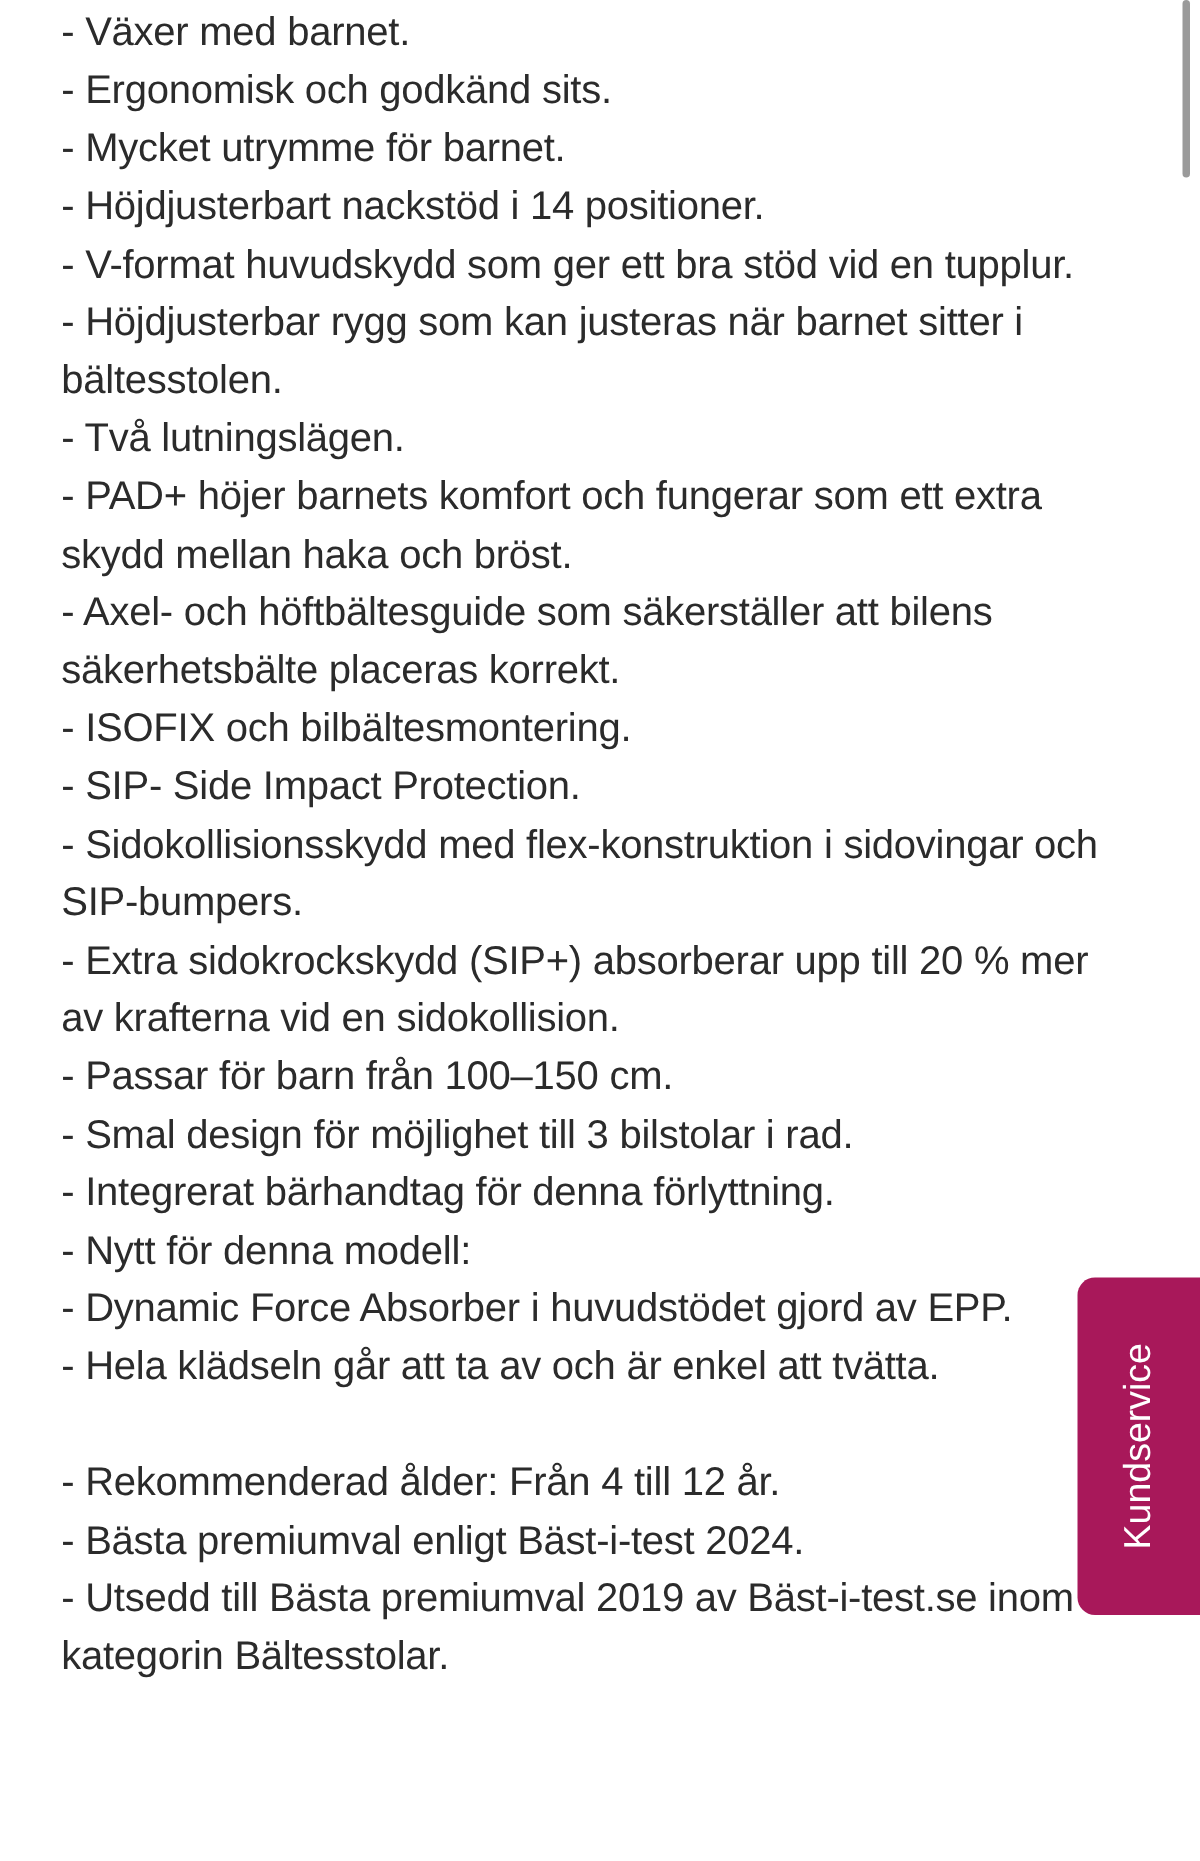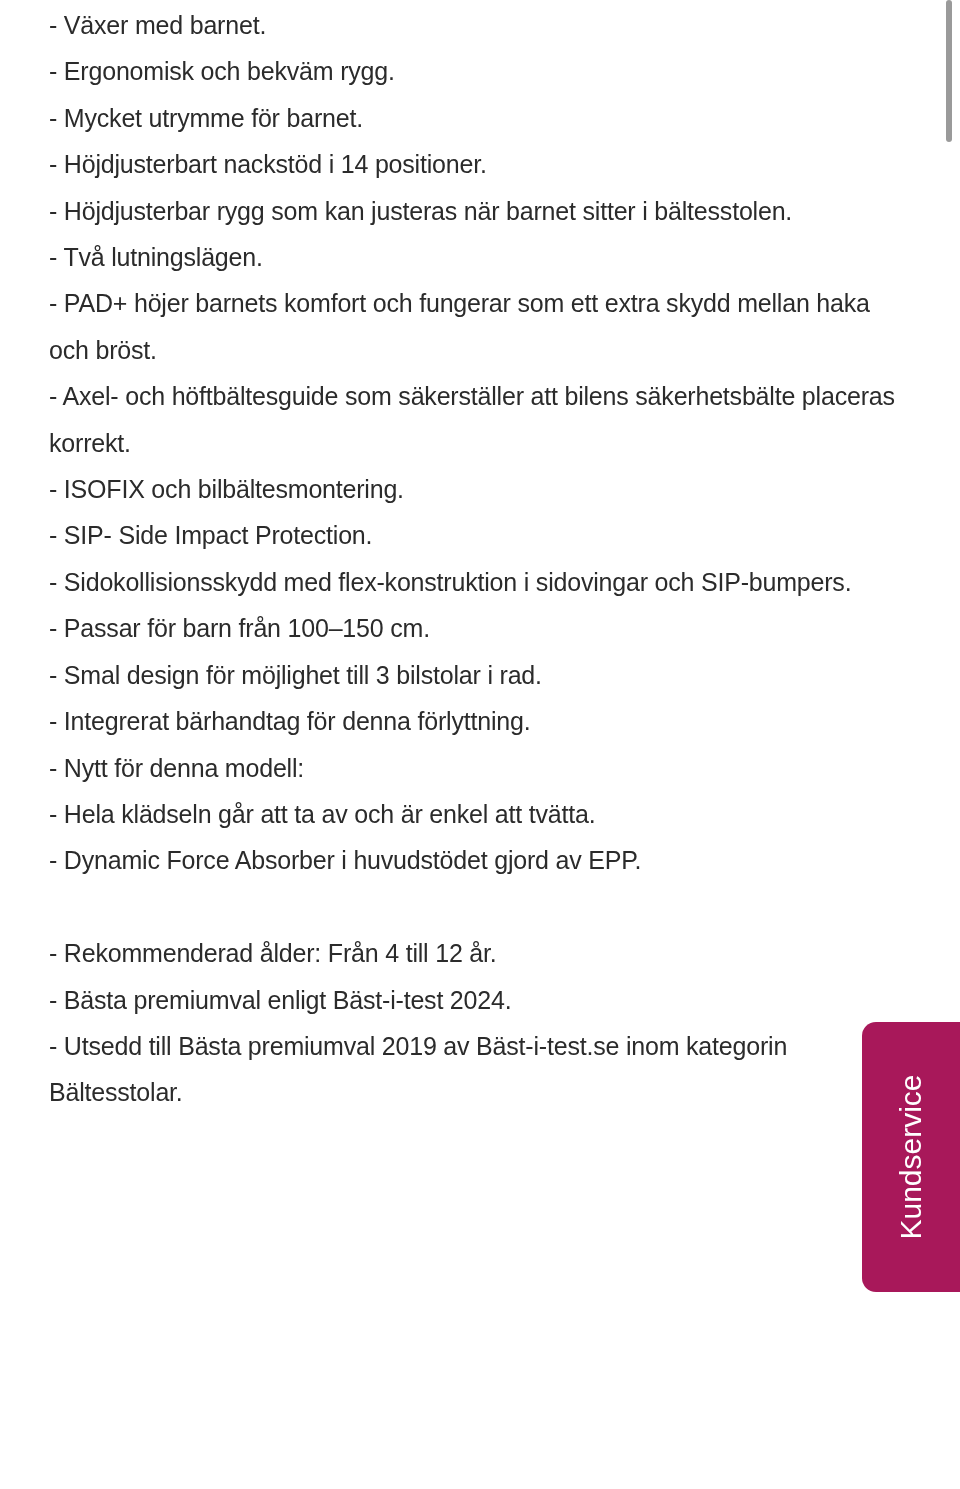--- a/index.html
+++ b/index.html
@@ -13,21 +13,21 @@
     position: relative;
     overflow: hidden;
     font-family: "Liberation Sans", "DejaVu Sans", sans-serif;
     color: #2b2b2b;
   }
   .content {
     position: absolute;
     left: 49px;
     top: 2px;
     width: 850px;
-    font-size: 25px;
+    font-size: 32px;
     line-height: 46.4px;
     letter-spacing: -0.2px;
   }
   .content p {
     margin: 0;
   }
   .spacer {
     height: 46.4px;
   }
   .scrollbar {
@@ -59,36 +59,38 @@
     font-size: 30px;
     white-space: nowrap;
     margin-left: -6px;
   }
 </style>
 </head>
 <body>
 
 <div class="content">
   <p>- Växer med barnet.</p>
-  <p>- Ergonomisk och bekväm rygg.</p>
+  <p>- Ergonomisk och godkänd sits.</p>
   <p>- Mycket utrymme för barnet.</p>
   <p>- Höjdjusterbart nackstöd i 14 positioner.</p>
+  <p>- V-format huvudskydd som ger ett bra stöd vid en tupplur.</p>
   <p>- Höjdjusterbar rygg som kan justeras när barnet sitter i bältesstolen.</p>
   <p>- Två lutningslägen.</p>
   <p>- PAD+ höjer barnets komfort och fungerar som ett extra skydd mellan haka och bröst.</p>
   <p>- Axel- och höftbältesguide som säkerställer att bilens säkerhetsbälte placeras korrekt.</p>
   <p>- ISOFIX och bilbältesmontering.</p>
   <p>- SIP- Side Impact Protection.</p>
   <p>- Sidokollisionsskydd med flex-konstruktion i sidovingar och SIP-bumpers.</p>
+  <p>- Extra sidokrockskydd (SIP+) absorberar upp till 20 % mer av krafterna vid en sidokollision.</p>
   <p>- Passar för barn från 100–150 cm.</p>
   <p>- Smal design för möjlighet till 3 bilstolar i rad.</p>
   <p>- Integrerat bärhandtag för denna förlyttning.</p>
   <p>- Nytt för denna modell:</p>
+  <p>- Dynamic Force Absorber i huvudstödet gjord av EPP.</p>
   <p>- Hela klädseln går att ta av och är enkel att tvätta.</p>
-  <p>- Dynamic Force Absorber i huvudstödet gjord av EPP.</p>
   <div class="spacer"></div>
   <p>- Rekommenderad ålder: Från 4 till 12 år.</p>
   <p>- Bästa premiumval enligt Bäst-i-test 2024.</p>
   <p>- Utsedd till Bästa premiumval 2019 av Bäst-i-test.se inom kategorin Bältesstolar.</p>
 </div>
 
 <div class="scrollbar"></div>
 
 <div class="kundservice-tab">
   <span class="kundservice-label">Kundservice</span>

